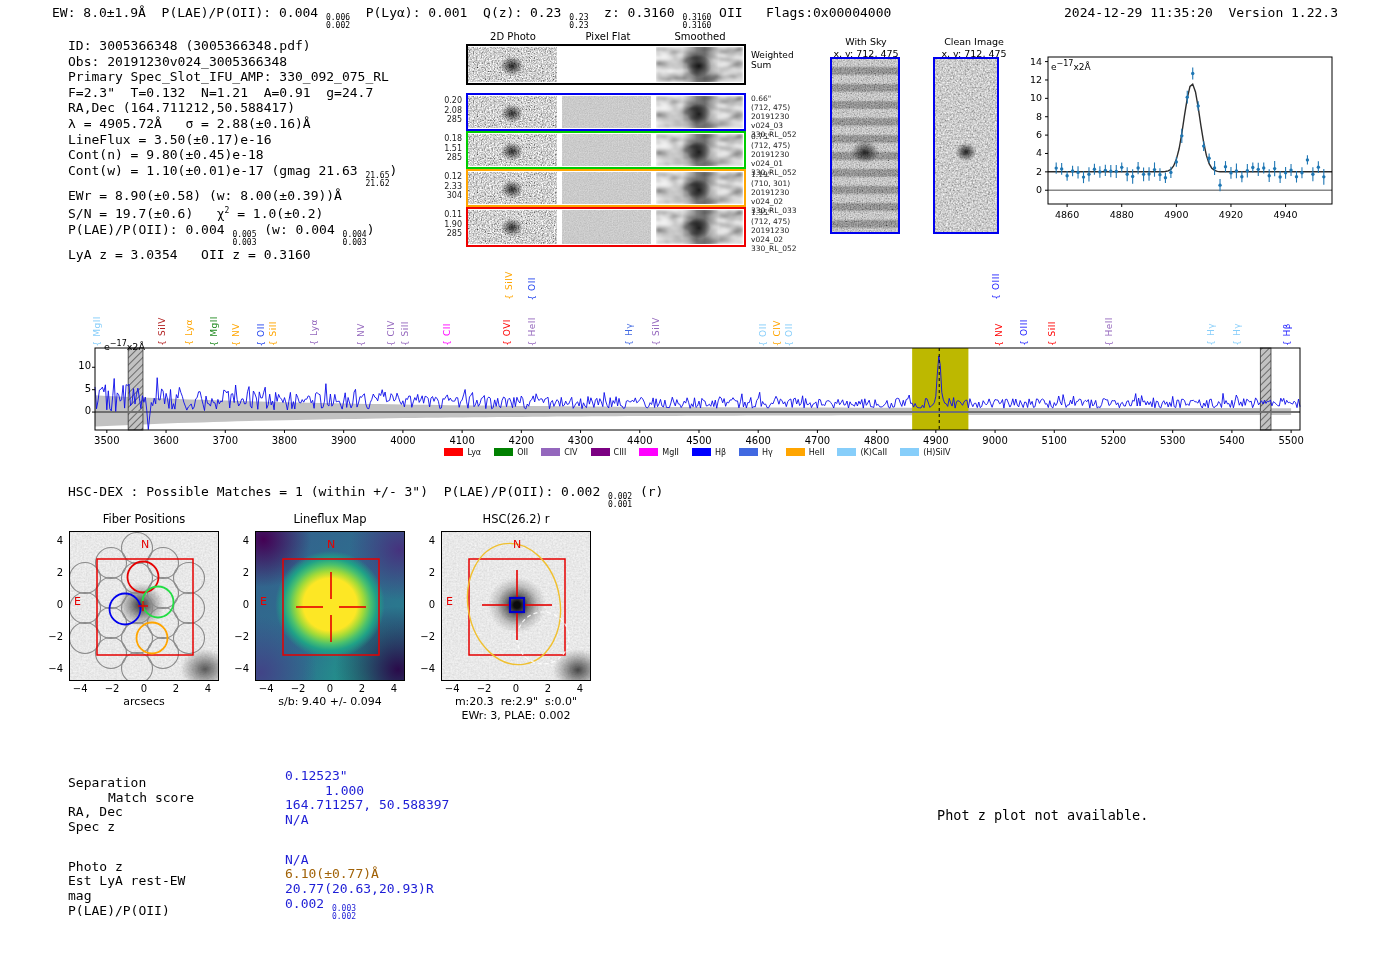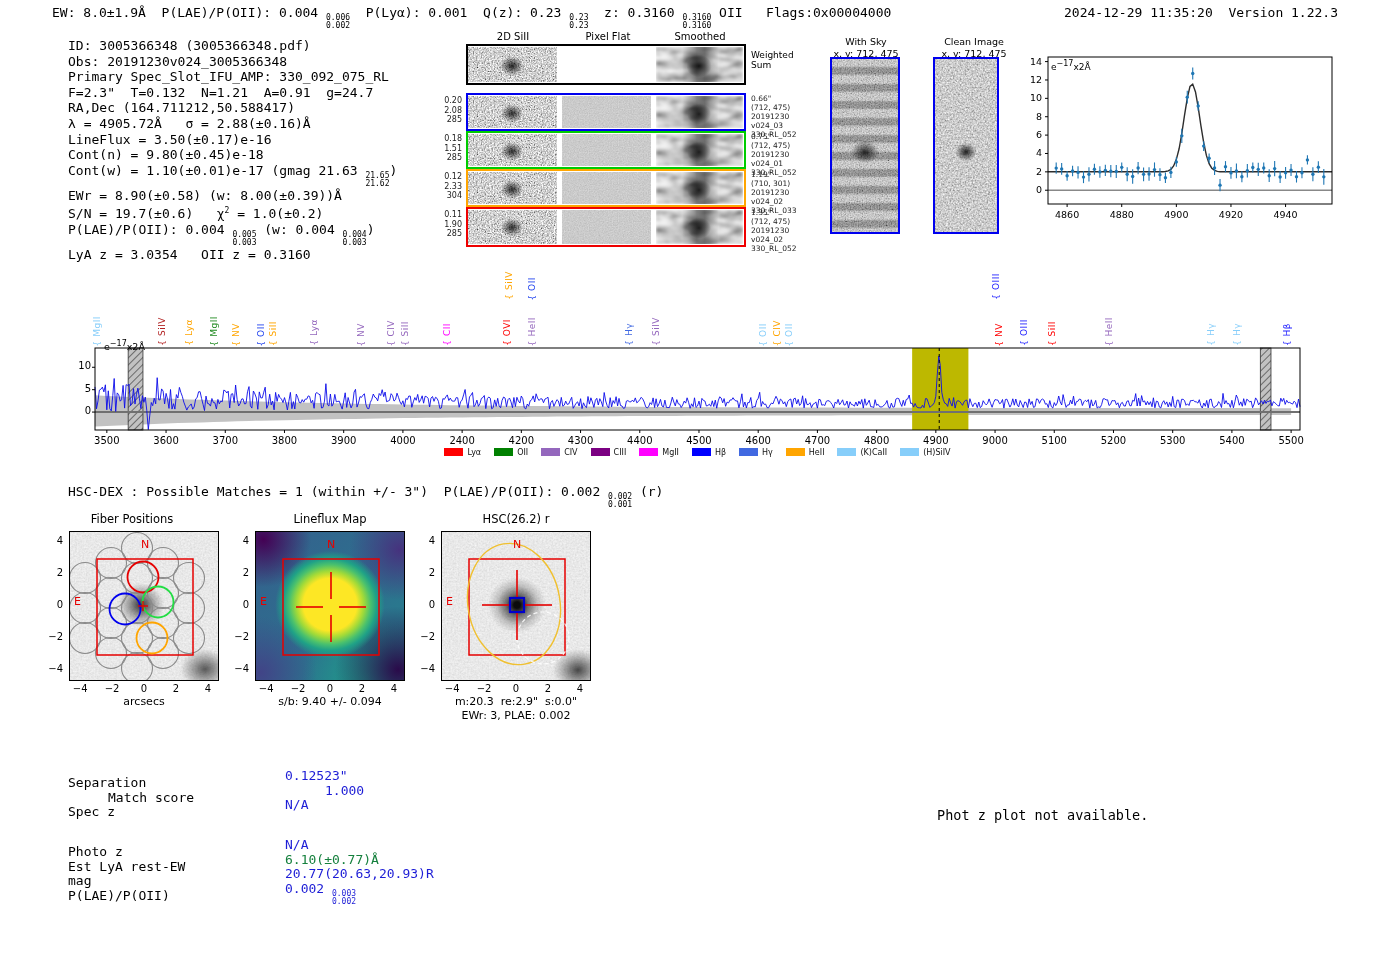--- a/index.html
+++ b/index.html
@@ -197,21 +197,21 @@
         <span>(K)CaII</span>
       </div>
       <div class="lgitem">
         <div class="lgsw" style="background: rgb(135, 206, 250);"></div>
         <span>(H)SiIV</span>
       </div>
     </div>
 
   <div class="abs mono" style="left:68px;top:484px;font-size:13px;white-space:pre;">HSC-DEX : Possible Matches = 1 (within +/- 3")  P(LAE)/P(OII): 0.002 <span class="frac"><span>0.002</span><span>0.001</span></span> (r)</div>
 
-  <div class="abs cuttitle" style="left:132px;top:512px;">Fiber Positions</div>
+  <div class="abs cuttitle" style="left:144px;top:512px;">Fiber Positions</div>
   <div class="abs cuttitle" style="left:330px;top:512px;">Lineflux Map</div>
   <div class="abs cuttitle" style="left:516px;top:512px;">HSC(26.2) r</div>
 
   <div class="abs cutpanel" id="cut1" style="left:69px;top:531px;width:150px;height:150px;">
     <svg class="bgnoise">
         <rect width="100%" height="100%" filter="url(#f-light)"></rect>
       </svg>
     <div class="blob" style="left:40px;top:44px;width:62px;height:58px;background:radial-gradient(closest-side,rgba(10,10,10,0.8),rgba(60,60,60,0.35) 45%,rgba(120,120,120,0) 75%);"></div>
     <div class="blob" style="left:104px;top:112px;width:62px;height:50px;background:radial-gradient(closest-side,rgba(40,40,40,0.75),rgba(90,90,90,0.3) 55%,rgba(120,120,120,0) 80%);"></div>
     <svg class="overlay" id="cut1svg">
@@ -319,33 +319,34 @@
       <div class="abs ticklab ticky" style="left: 407px; top: 535.17px; width: 28px;">4</div>
     </div>
   <div class="abs cutcap" style="left:144px;top:695px;">arcsecs</div>
   <div class="abs cutcap" style="left:330px;top:695px;">s/b: 9.40 +/- 0.094</div>
   <div class="abs cutcap" style="left:516px;top:695px;">m:20.3  re:2.9"  s:0.0"</div>
   <div class="abs cutcap" style="left:516px;top:709px;">EWr: 3, PLAE: 0.002</div>
 
   <div id="matchtable" class="abs" style="left:68px;top:772px;">
       <div style="height: 14.7px; white-space: nowrap;"><span class="mono mt-label" style="display: inline-block; width: 217px;">Separation</span><span class="mono mt-value" style="position: relative; top: -7px; color: rgb(29, 29, 214);">0.12523"</span></div>
       <div style="height: 14.7px; white-space: nowrap;"><span class="mono mt-label" style="display: inline-block; width: 217px; padding-left: 40px;">Match score</span><span class="mono mt-value" style="position: relative; top: -7px; color: rgb(29, 29, 214);">1.000</span></div>
+      <div style="height: 14.7px; white-space: nowrap;"><span class="mono mt-label" style="display: inline-block; width: 217px;">RA, Dec</span><span class="mono mt-value" style="position: relative; top: -7px; color: rgb(29, 29, 214);">164.711257, 50.588397</span></div>
       <div style="height: 14.7px; white-space: nowrap;"><span class="mono mt-label" style="display: inline-block; width: 217px;">Spec z</span><span class="mono mt-value" style="position: relative; top: -7px; color: rgb(29, 29, 214);">N/A</span></div>
       <div style="height: 14.7px; white-space: nowrap; margin-top: 25px;"><span class="mono mt-label" style="display: inline-block; width: 217px;">Photo z</span><span class="mono mt-value" style="position: relative; top: -7px; color: rgb(29, 29, 214);">N/A</span></div>
-      <div style="height: 14.7px; white-space: nowrap;"><span class="mono mt-label" style="display: inline-block; width: 217px;">Est LyA rest-EW</span><span class="mono mt-value" style="position: relative; top: -7px; color: #15803d;">6.10(±0.77)Å</span></div>
+      <div style="height: 14.7px; white-space: nowrap;"><span class="mono mt-label" style="display: inline-block; width: 217px;">Est LyA rest-EW</span><span class="mono mt-value" style="position: relative; top: -7px; color: #a16207;">6.10(±0.77)Å</span></div>
       <div style="height: 14.7px; white-space: nowrap;"><span class="mono mt-label" style="display: inline-block; width: 217px;">mag</span><span class="mono mt-value" style="position: relative; top: -7px; color: rgb(29, 29, 214);">20.77(20.63,20.93)R</span></div>
       <div style="height: 14.7px; white-space: nowrap;"><span class="mono mt-label" style="display: inline-block; width: 217px;">P(LAE)/P(OII)</span><span class="mono mt-value" style="position: relative; top: -7px; color: rgb(29, 29, 214);">0.002 <span class="frac">
             <span>0.003</span>
             <span>0.002</span>
           </span></span></div>
     </div>
 
   <div id="photz-note" class="abs mono" style="left:937px;top:807px;">Phot z plot not available.</div>
 
-<div class="abs colhdr sans" style="left: 513px;">2D SiII</div>
+<div class="abs colhdr sans" style="left: 513px;">2D Photo</div>
     <div class="abs colhdr sans" style="left: 608px;">Pixel Flat</div>
     <div class="abs colhdr sans" style="left: 700px;">Smoothed</div>
     <div class="abs rowbox" style="left: 466px; top: 44px; width: 280px; height: 41px; border: 2.5px solid rgb(0, 0, 0);">
       <div class="subimg" style="left: 0px; width: 89px;">
         <svg>
           <rect width="100%" height="100%" filter="url(#f-grain)"></rect>
         </svg>
         <div class="blob" style="left: 28px; top: 6px; width: 32px; height: 26px; background: radial-gradient(closest-side, rgba(0, 0, 0, 0.85), rgba(0, 0, 0, 0) 75%);"></div>
       </div>
       <div class="subimg" style="left: 89px; width: 99px; background: rgb(255, 255, 255);"></div>
@@ -619,21 +620,21 @@
         <line x1="-3" x2="0" y1="64.07650273224044" y2="64.07650273224044" stroke="#000" stroke-width="1"></line>
         <line x1="-3" x2="0" y1="41.67213114754099" y2="41.67213114754099" stroke="#000" stroke-width="1"></line>
         <line x1="-3" x2="0" y1="19.267759562841533" y2="19.267759562841533" stroke="#000" stroke-width="1"></line>
       </svg></div>
     <div class="abs ticklab tickx" style="left: 106.843px; top: 435px;">3500</div>
     <div class="abs ticklab tickx" style="left: 166.057px; top: 435px;">3600</div>
     <div class="abs ticklab tickx" style="left: 225.27px; top: 435px;">3700</div>
     <div class="abs ticklab tickx" style="left: 284.484px; top: 435px;">3800</div>
     <div class="abs ticklab tickx" style="left: 343.698px; top: 435px;">3900</div>
     <div class="abs ticklab tickx" style="left: 402.912px; top: 435px;">4000</div>
-    <div class="abs ticklab tickx" style="left: 462.125px; top: 435px;">2400</div>
+    <div class="abs ticklab tickx" style="left: 462.125px; top: 435px;">4100</div>
     <div class="abs ticklab tickx" style="left: 521.339px; top: 435px;">4200</div>
     <div class="abs ticklab tickx" style="left: 580.553px; top: 435px;">4300</div>
     <div class="abs ticklab tickx" style="left: 639.767px; top: 435px;">4400</div>
     <div class="abs ticklab tickx" style="left: 698.98px; top: 435px;">4500</div>
     <div class="abs ticklab tickx" style="left: 758.194px; top: 435px;">4600</div>
     <div class="abs ticklab tickx" style="left: 817.408px; top: 435px;">4700</div>
     <div class="abs ticklab tickx" style="left: 876.622px; top: 435px;">4800</div>
     <div class="abs ticklab tickx" style="left: 935.835px; top: 435px;">4900</div>
     <div class="abs ticklab tickx" style="left: 995.049px; top: 435px;">9000</div>
     <div class="abs ticklab tickx" style="left: 1054.26px; top: 435px;">5100</div>

